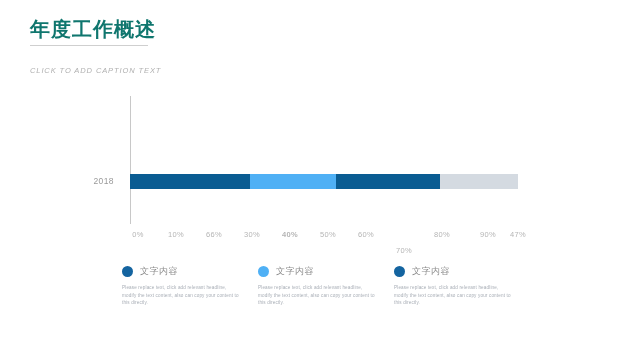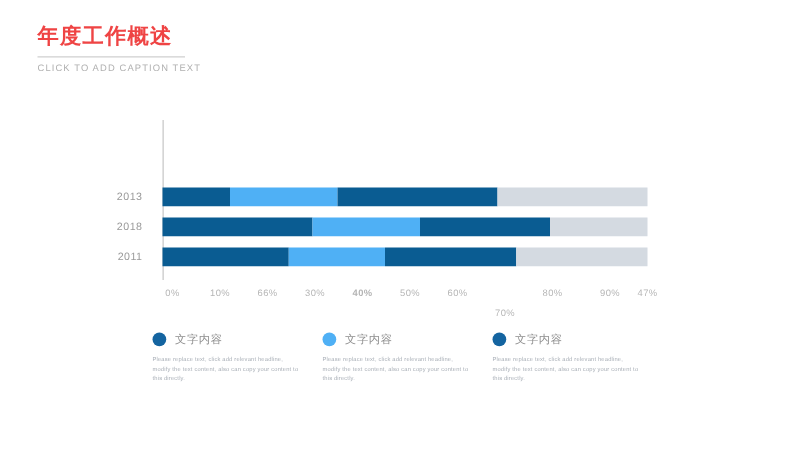--- a/index.html
+++ b/index.html
@@ -14,39 +14,40 @@
   }
 
   
   .slide-header {
     position: absolute;
     left: 30px;
     top: 16px;
     width: 260px;
   }
   .slide-title {
-    font-size: 17px;
+    font-size: 20px;
     font-weight: bold;
-    color: #ef4444;
+    color: #0f766e;
     letter-spacing: 1px;
     line-height: 26px;
     white-space: nowrap;
   }
   .title-rule {
     width: 118px;
     height: 1px;
     background: #cfcfcf;
     margin-top: 3px;
   }
   .slide-subtitle {
     font-size: 7.5px;
     color: #b0b0b0;
     letter-spacing: 0.9px;
-    margin-top: 4px;
-    white-space: nowrap;
+    margin-top: 20px;
+    white-space: nowrap;
+    font-style: italic;
   }
 
   
   .chart-area {
     position: absolute;
     left: 78px;
     top: 96px;
     width: 440px;
     height: 150px;
   }
@@ -172,49 +173,31 @@
   <div class="title-rule"></div>
   <div class="slide-subtitle">CLICK TO ADD CAPTION TEXT</div>
 </div>
 
 <div class="chart-area">
   <div class="plot-wrap">
     <div class="y-axis-line"></div>
 
 
 
-    <div class="bar-row r2">
-      <div class="cat-label">2013</div>
-      <div class="bar-track">
-        <div class="seg seg-a" style="width: 14%; background: rgb(10, 92, 146);"></div>
-        <div class="seg seg-b" style="width: 22%; background: rgb(79, 176, 245);"></div>
-        <div class="seg seg-c" style="width: 33%; background: rgb(10, 92, 146);"></div>
-        <div class="seg seg-rest" style="width: 31%; background: rgb(212, 218, 225);"></div>
-      </div>
-    </div>
 
     <div class="bar-row r3">
       <div class="cat-label">2018</div>
       <div class="bar-track">
         <div class="seg seg-a" style="width: 31%; background: rgb(10, 92, 146);"></div>
         <div class="seg seg-b" style="width: 22%; background: rgb(79, 176, 245);"></div>
         <div class="seg seg-c" style="width: 27%; background: rgb(10, 92, 146);"></div>
         <div class="seg seg-rest" style="width: 20%; background: rgb(212, 218, 225);"></div>
       </div>
     </div>
 
-    <div class="bar-row r4">
-      <div class="cat-label">2011</div>
-      <div class="bar-track">
-        <div class="seg seg-a" style="width: 26%; background: rgb(10, 92, 146);"></div>
-        <div class="seg seg-b" style="width: 20%; background: rgb(79, 176, 245);"></div>
-        <div class="seg seg-c" style="width: 27%; background: rgb(10, 92, 146);"></div>
-        <div class="seg seg-rest" style="width: 27%; background: rgb(212, 218, 225);"></div>
-      </div>
-    </div>
   </div>
 
   <div class="x-axis">
     <div class="x-axis-inner" id="x-ticks">
         <div class="tick" style="left: 0%;">0%</div>
         <div class="tick" style="left: 10%;">10%</div>
         <div class="tick" style="left: 20%;">66%</div>
         <div class="tick" style="left: 30%; text-align: right;">30%</div>
         <div class="tick" style="left: 40%; font-weight: bold;">40%</div>
         <div class="tick" style="left: 50%;">50%</div>

